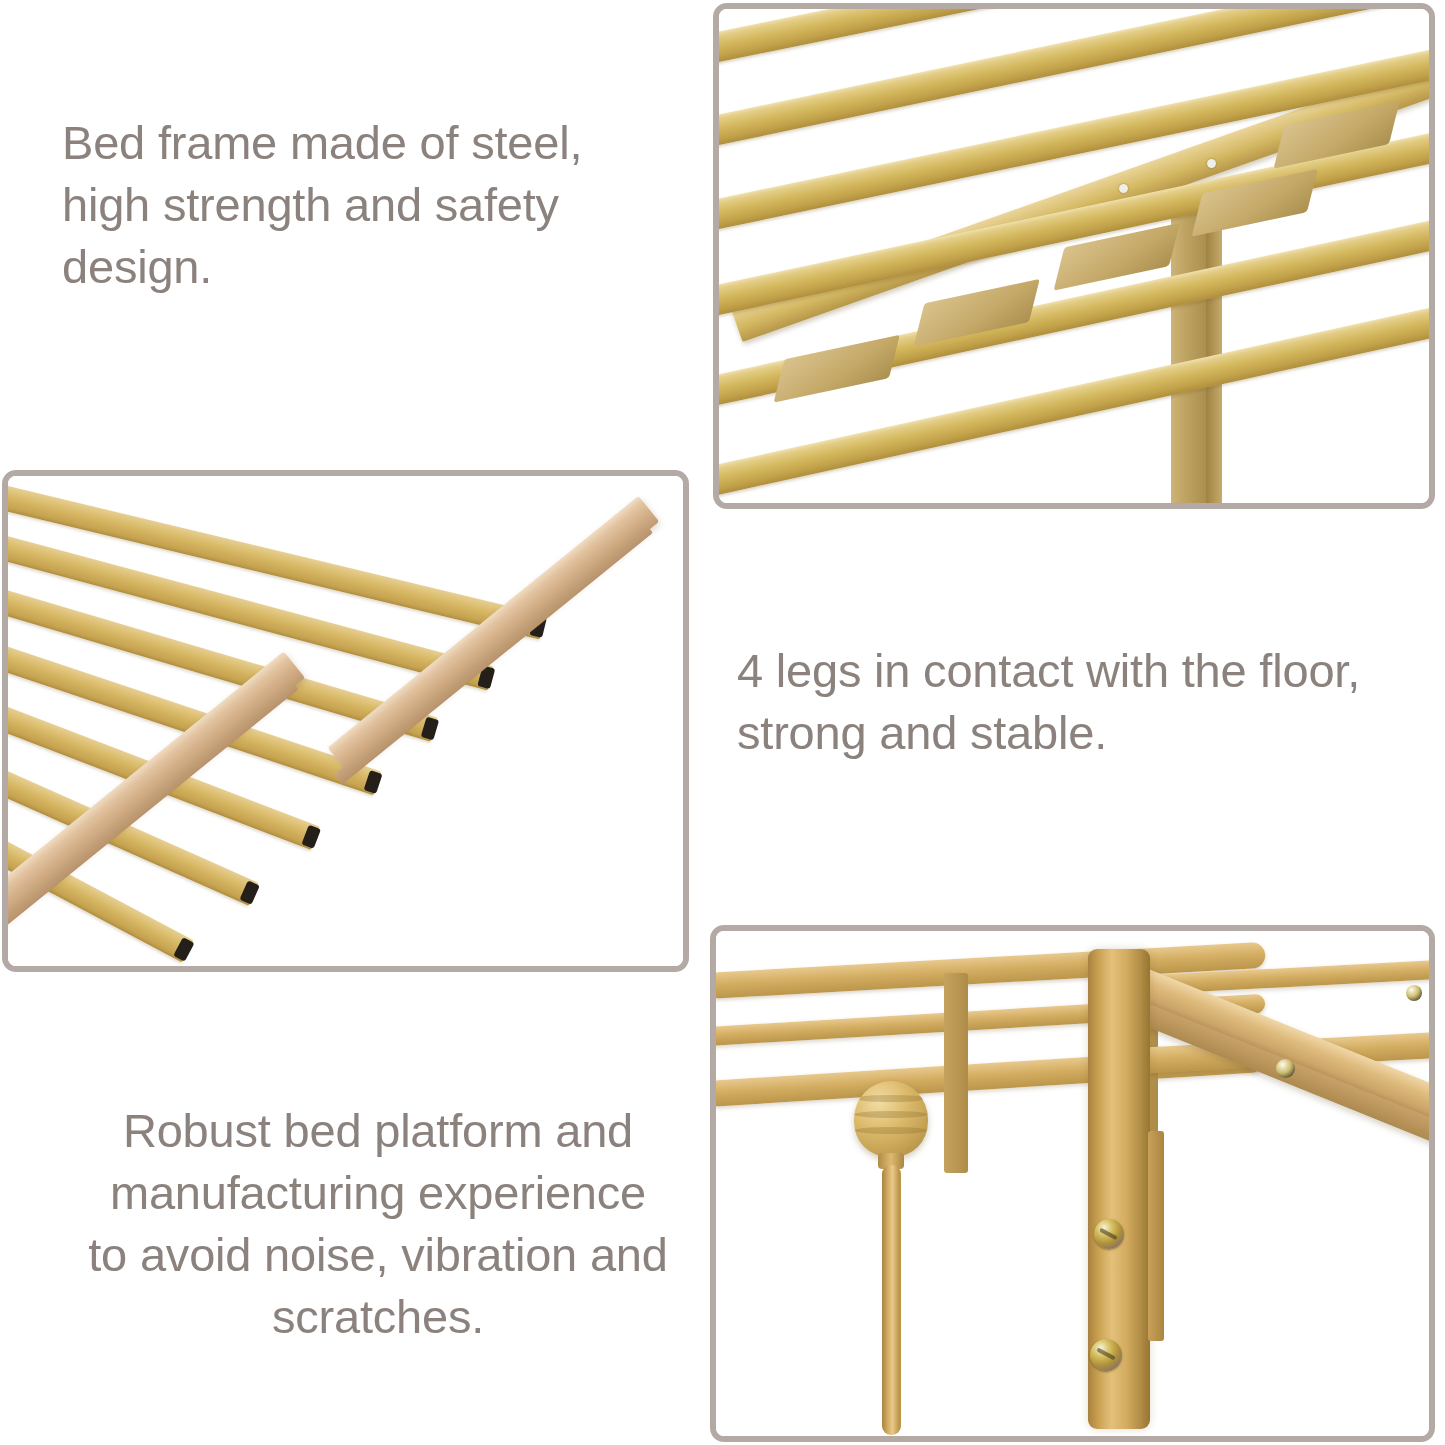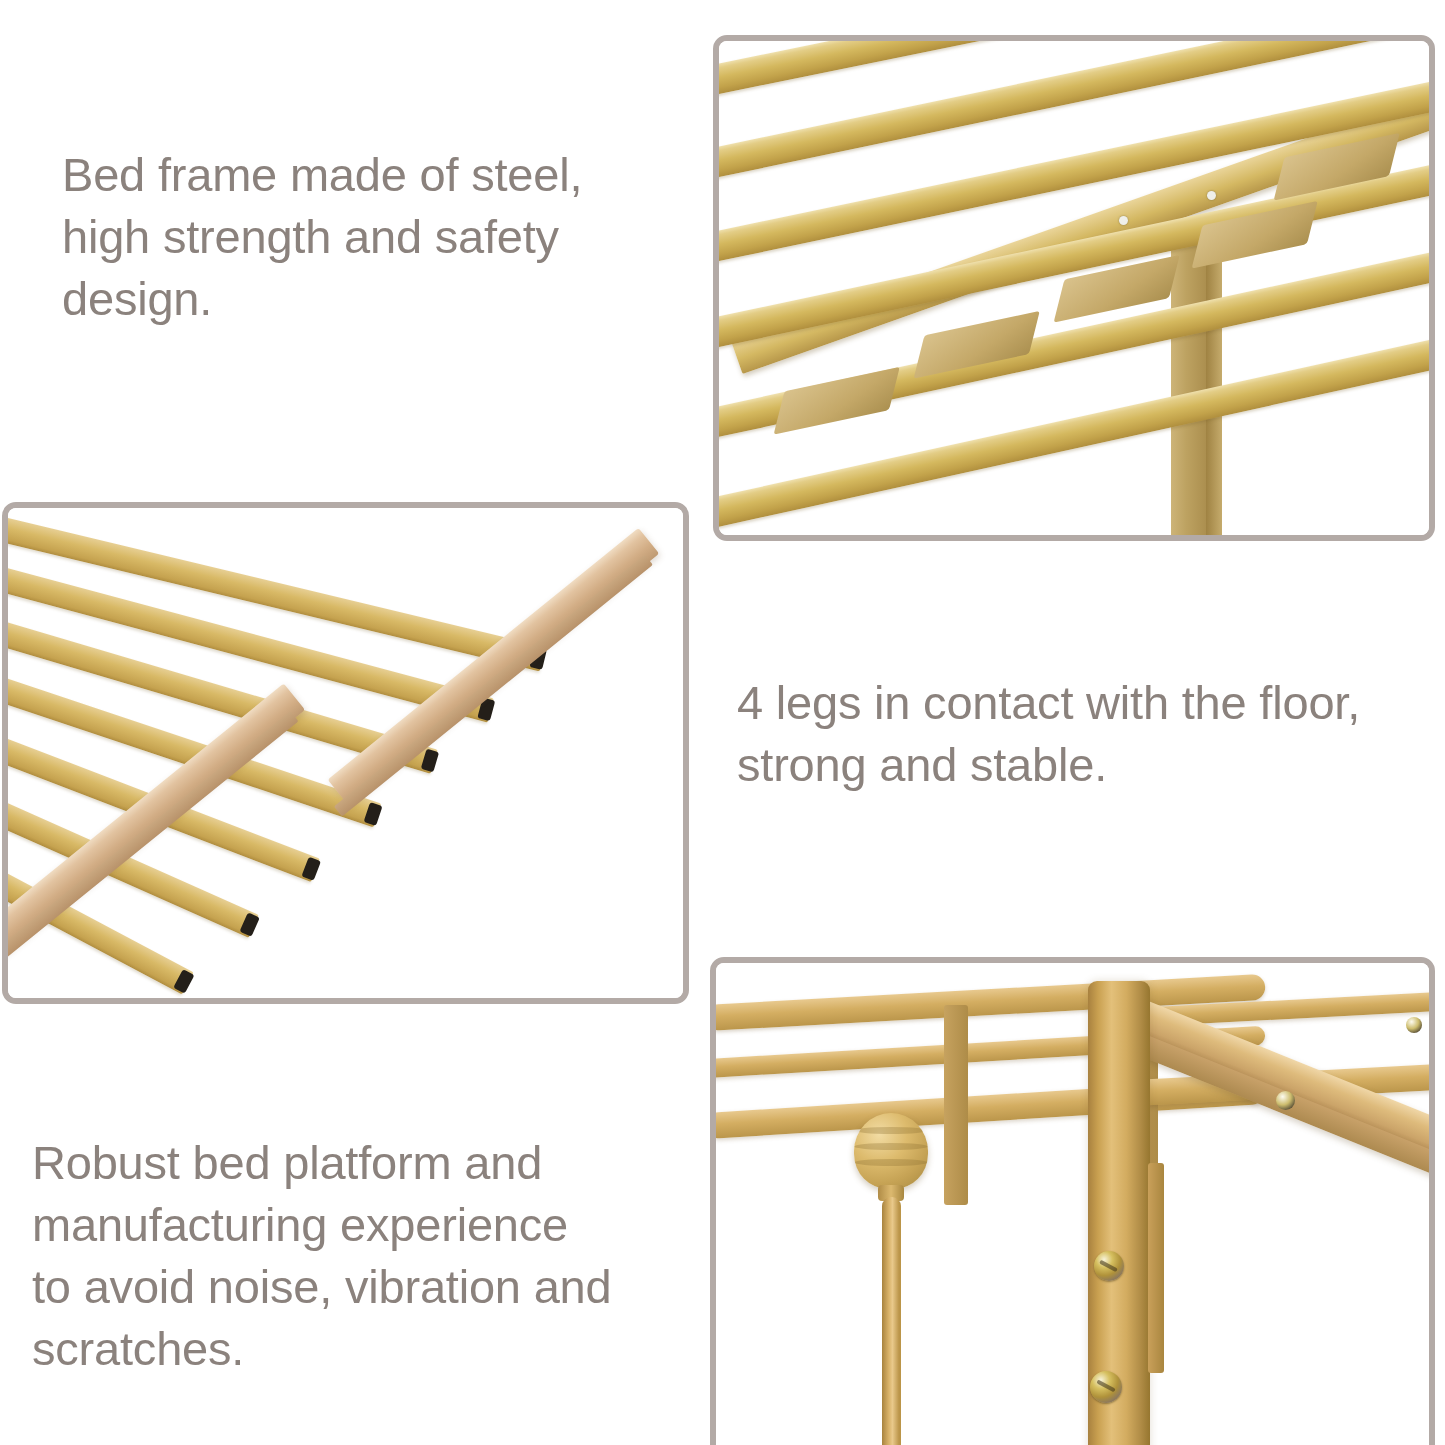--- a/index.html
+++ b/index.html
@@ -2,35 +2,35 @@
 <html><head>
 <meta charset="utf-8">
 <title>Bed Frame Feature Infographic</title>
 <style>
   html,body{margin:0;padding:0;background:#ffffff;}
   body{
     width:1445px;height:1445px;
     font-family:"Liberation Sans","DejaVu Sans",sans-serif;
     overflow:hidden;position:relative;
   }
-  .stage{position:absolute;inset:0;background:#ffffff;margin-top:32px;}
+  .stage{position:absolute;inset:0;background:#ffffff;}
 
   
   .feature-text{
     position:absolute;
     color:#8b827d;
     font-size:47px;
     line-height:1.32;
     font-weight:400;
     letter-spacing:-0.2px;
     white-space:pre-line;
   }
   #text-steel{left:62px;top:112px;width:610px;}
   #text-legs{left:737px;top:640px;width:700px;}
-  #text-platform{left:32px;top:1100px;width:660px;}
+  #text-platform{left:48px;top:1100px;width:660px;text-align:center;}
 
   
   .panel{
     position:absolute;
     background:#ffffff;
     border:6px solid #b3aaa6;
     border-radius:14px;
     overflow:hidden;
     box-sizing:border-box;
   }

